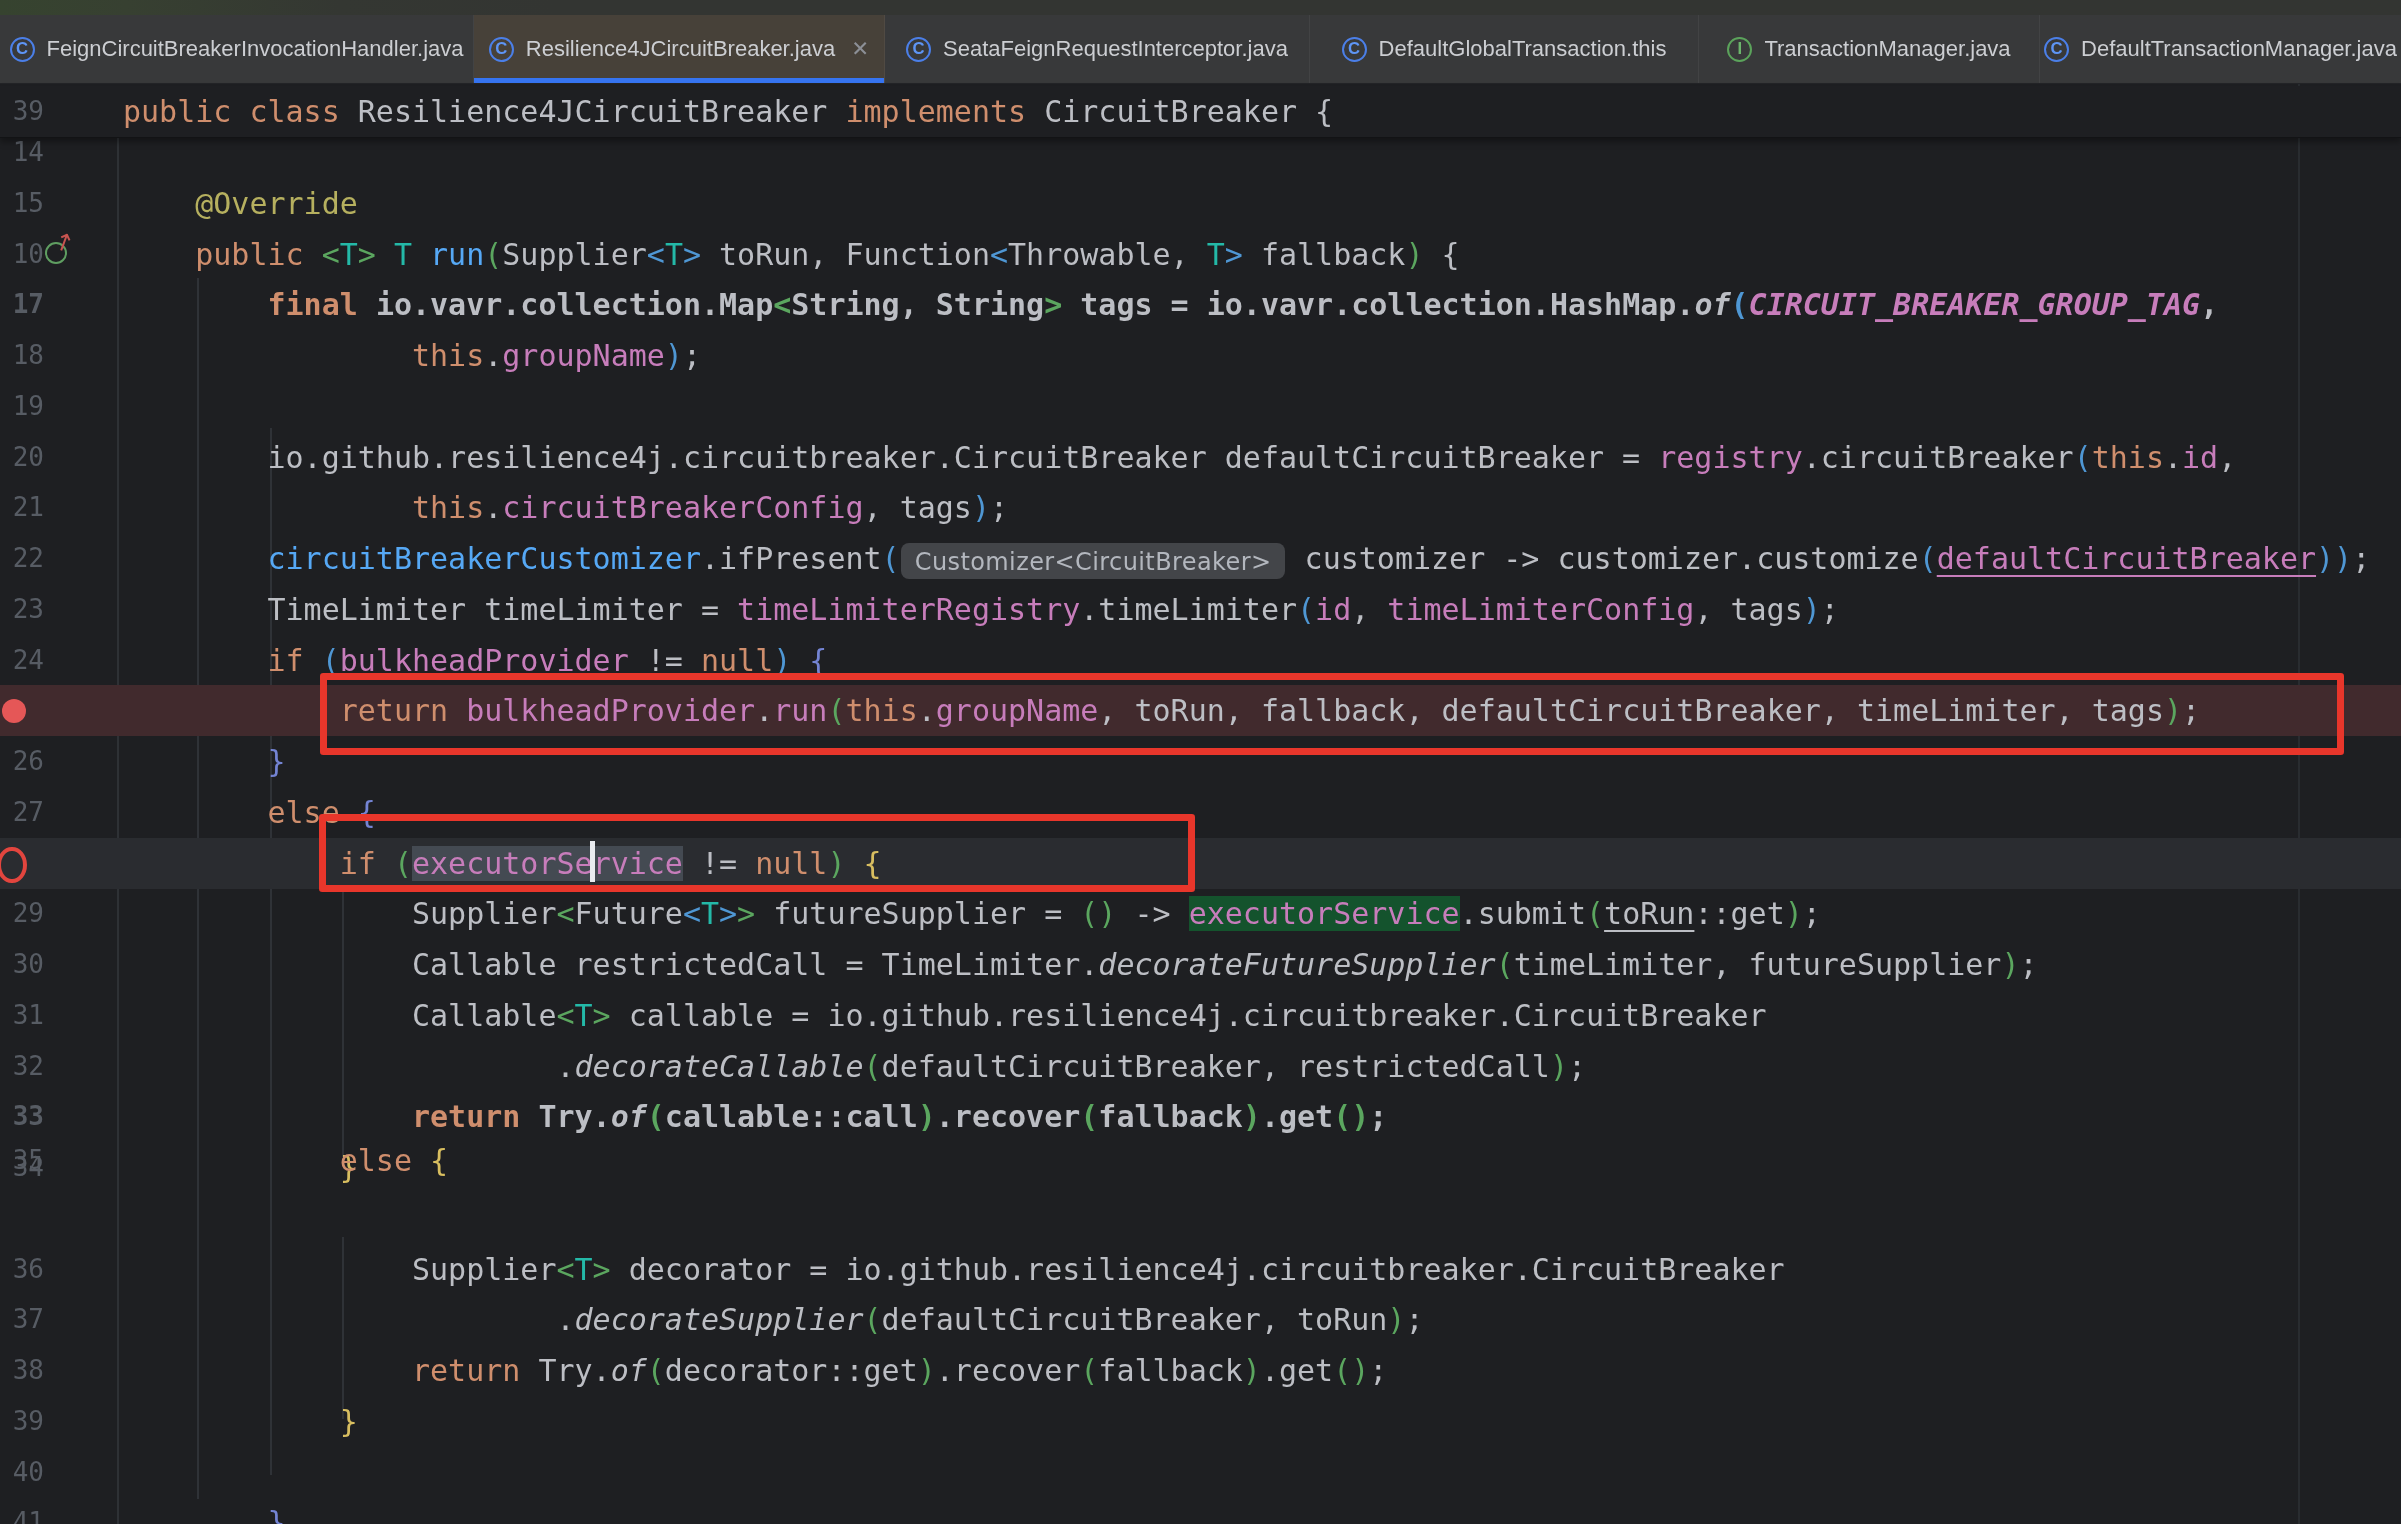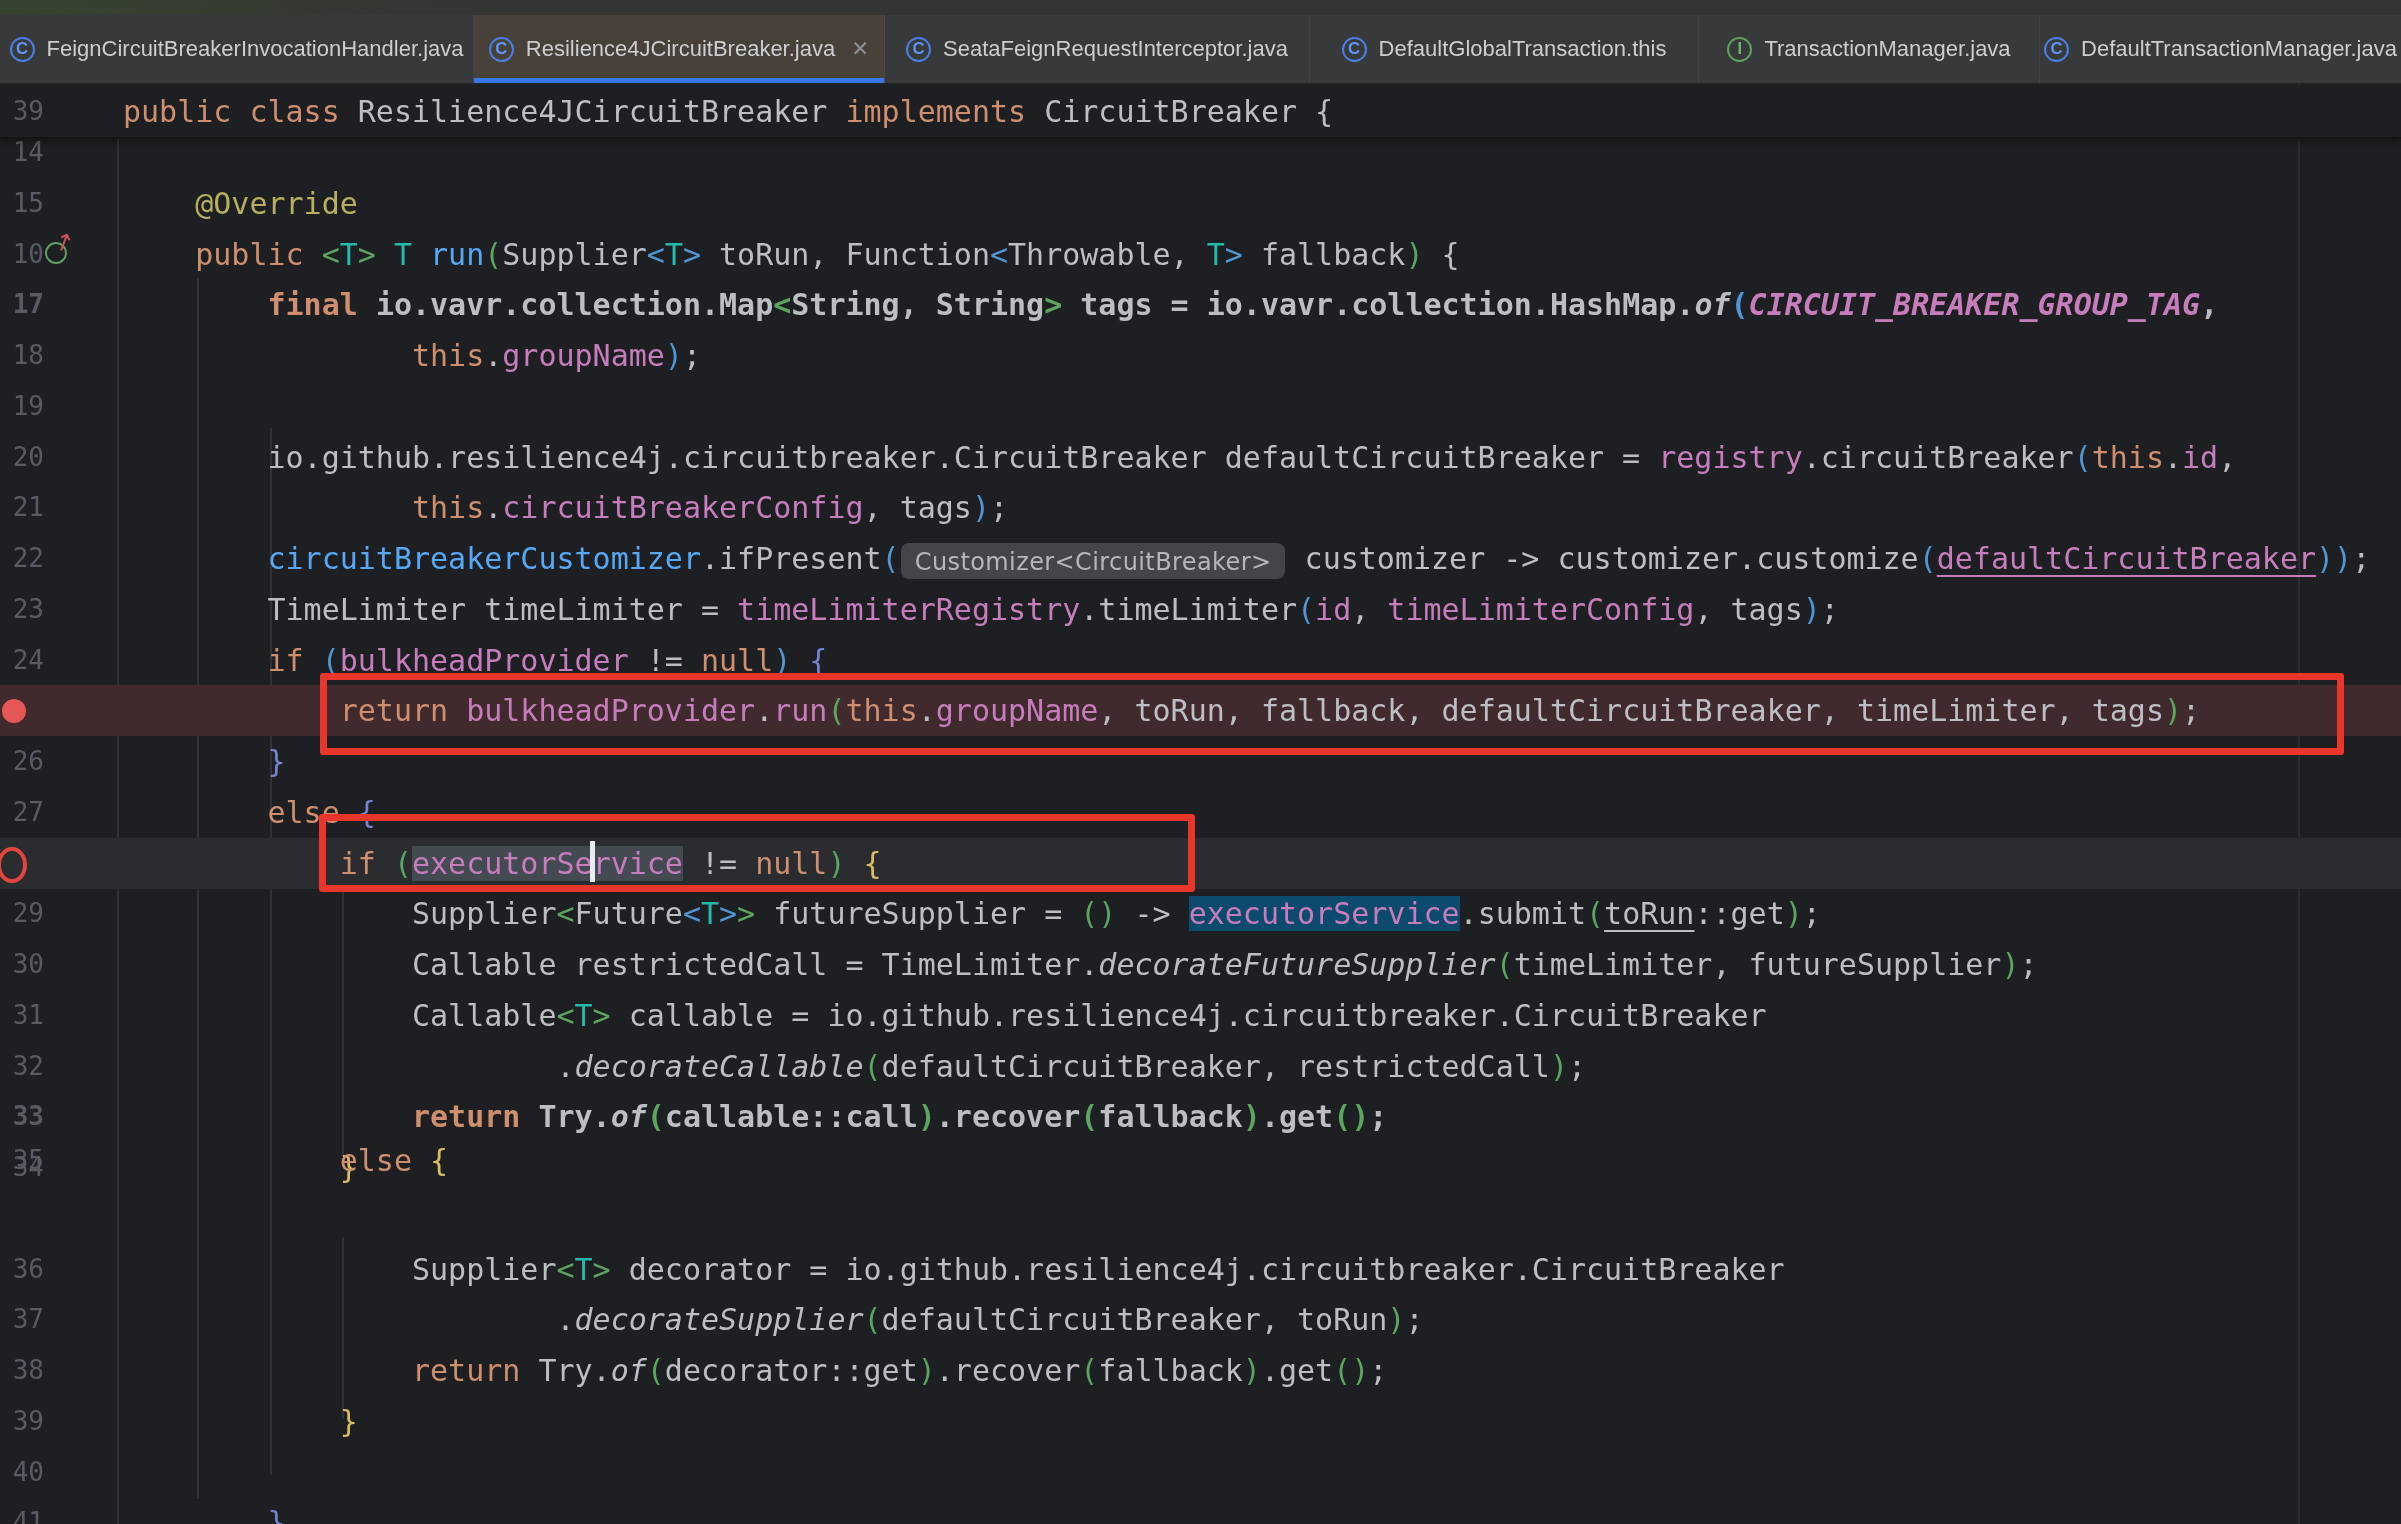--- a/index.html
+++ b/index.html
@@ -50,21 +50,21 @@
   }
   .bg-bp{background:#412A2D;}
   .bg-cur{background:#2A2C30;}
   
   .c-d{color:#BCBEC4}.c-k{color:#CF8E6D}.c-m{color:#56A8F5}.c-f{color:#C77DBB}
   .c-t{color:#24B9A8}.c-g{color:#5BA65F}.c-b{color:#4F97D4}.c-l{color:#7484D4}
   .c-y{color:#D8BE60}.c-a{color:#B6B05F}
   .it{font-style:italic}
   .u{text-decoration:underline;text-underline-offset:5.6px;text-decoration-thickness:2px;}
   .hlA{background:#444A52}
-  .hlB{background:#0c4a6e}
+  .hlB{background:#14532d}
   .pill{
     display:inline-block;vertical-align:middle;margin:0 1.6px;
     font-family:"DejaVu Sans",sans-serif;font-size:24px;line-height:38px;height:36px;
     padding:0 13.5px;border-radius:8px;background:#434549;color:#B3B7BE;letter-spacing:0.4px;
   }
   .caret{
     display:inline-block;width:5.6px;height:41px;background:#E9EBEF;
     margin:0 -2.8px;vertical-align:-8px;position:relative;z-index:3;
   }
   

